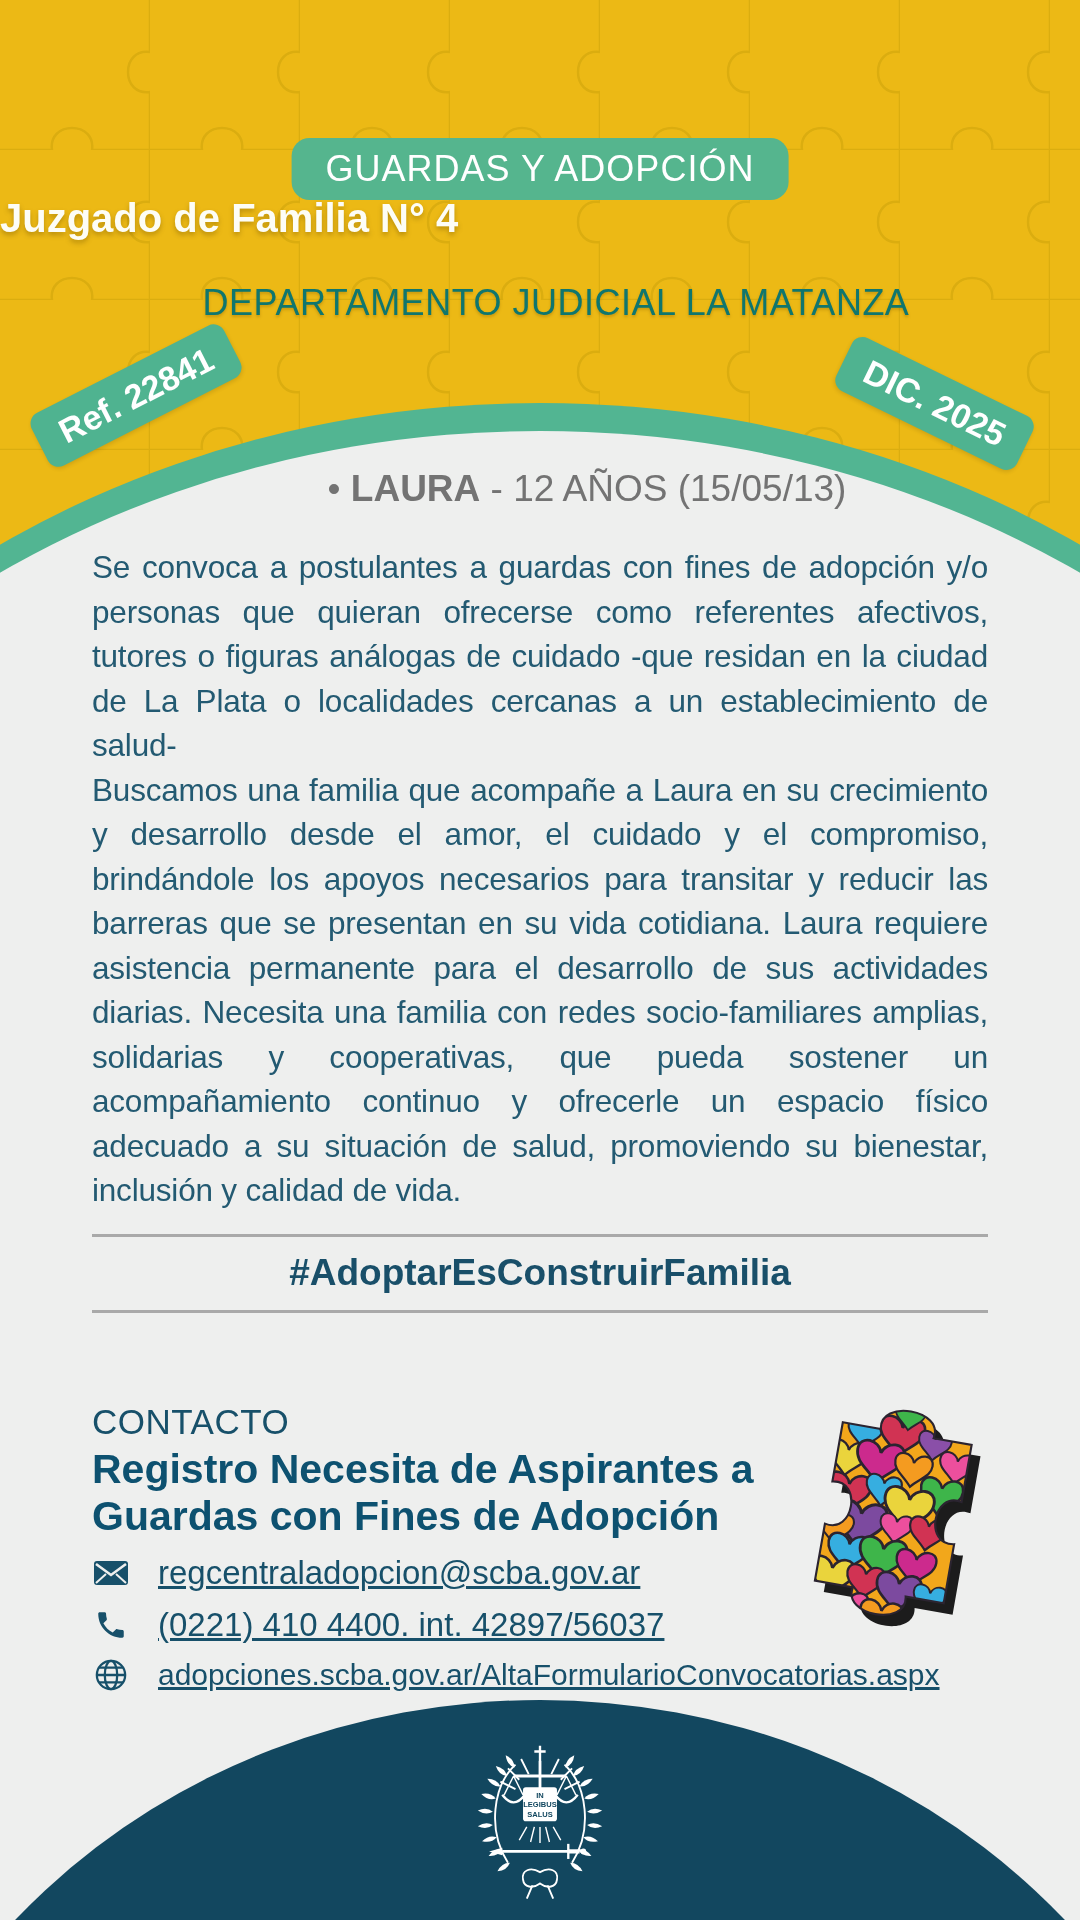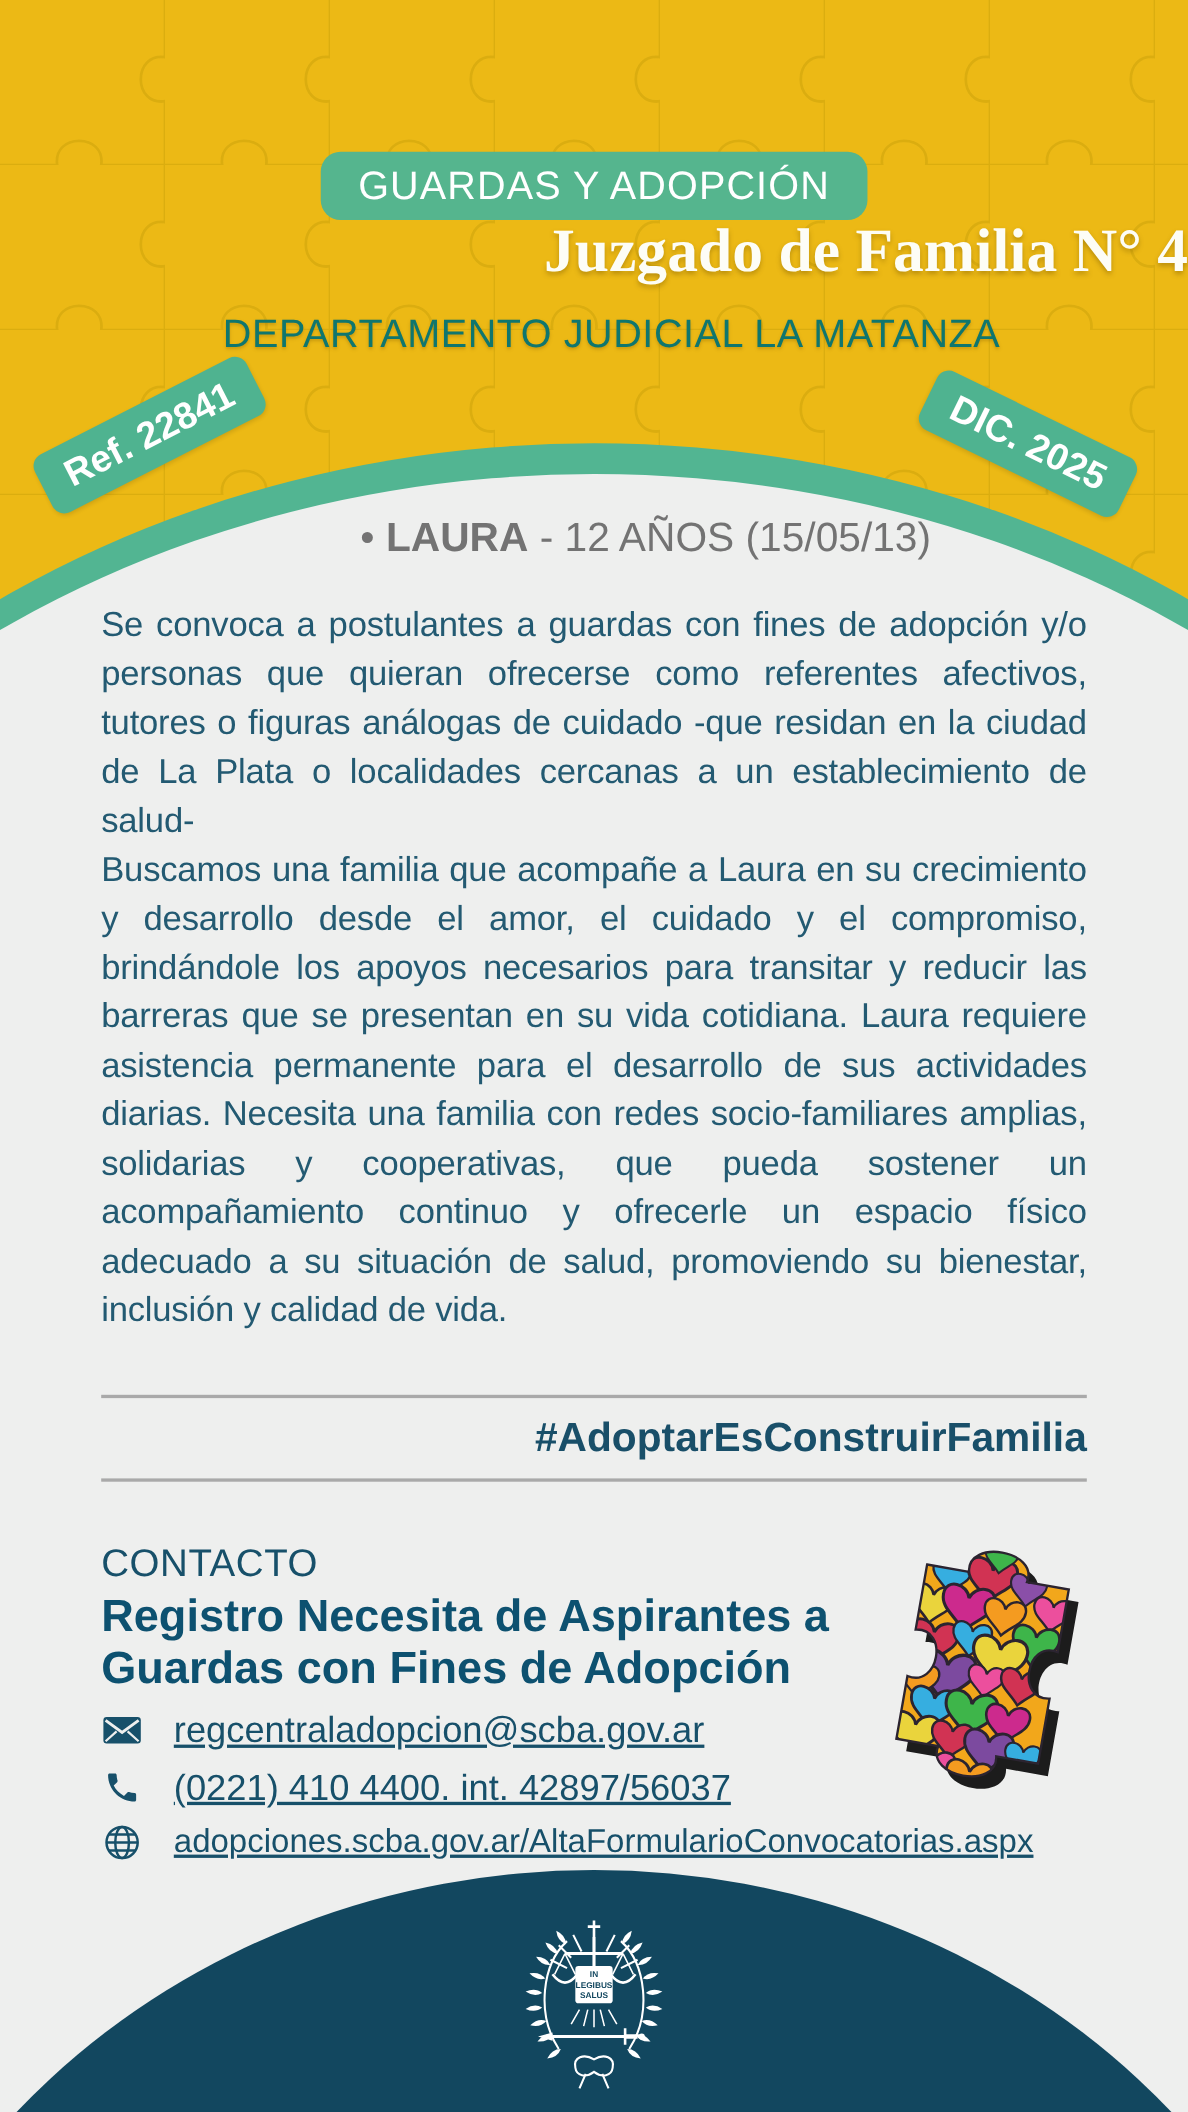--- a/index.html
+++ b/index.html
@@ -8,54 +8,54 @@
   
   .hero{position:absolute;top:0;left:0;width:1080px;height:640px;background:#ecb915;z-index:1;}
   .hero svg{display:block;}
   .dome-teal{position:absolute;top:403px;left:-410px;width:1900px;height:1600px;
              border-radius:50%;background:#52b592;z-index:2;}
   .dome-white{position:absolute;top:431px;left:-410px;width:1900px;height:1600px;
               border-radius:50%;background:#eeefee;z-index:3;}
   .badge{position:absolute;top:138px;left:50%;transform:translateX(-50%);z-index:4;
          background:#55b58e;color:#fff;font-size:36px;letter-spacing:1px;
          padding:10px 34px;border-radius:18px;white-space:nowrap;}
-  .title{position:absolute;top:196px;left:0;width:100%;text-align:right;z-index:4;
-         color:#fdfdf6;font-size:56px;font-weight:bold;
-         text-shadow:0 3px 5px rgba(125,90,0,.45);font-family:Liberation Serif, serif;}
+  .title{position:absolute;top:196px;left:0;width:100%;text-align:left;z-index:4;
+         color:#fdfdf6;font-size:40px;font-weight:bold;
+         text-shadow:0 3px 5px rgba(125,90,0,.45);}
   .subtitle{position:absolute;top:282px;left:16px;width:100%;text-align:center;z-index:4;
             color:#0f766e;font-size:36px;letter-spacing:.5px;
             text-shadow:0 2px 3px rgba(125,90,0,.35);}
   .ribbon{position:absolute;z-index:6;background:#4fb390;color:#fff;font-size:34px;
           font-weight:bold;padding:10px 24px;border-radius:12px;white-space:nowrap;
           box-shadow:0 2px 4px rgba(0,0,0,.12);}
   .ribbon-left{top:366px;left:28px;transform:rotate(-27deg);}
   .ribbon-right{top:374px;left:834px;transform:rotate(26deg);}
   
   .kid-line{position:absolute;top:468px;left:0;width:100%;text-align:center;z-index:5;
             color:#737373;font-size:37px;padding-left:47px;}
   .kid-line b{font-weight:bold;}
   .bodytext{position:absolute;top:545px;left:92px;width:896px;z-index:5;
             color:#235a72;font-size:31.5px;line-height:44.5px;text-align:justify;
             letter-spacing:-.2px;}
   .bodytext p{margin:0;}
-  .hash-block{position:absolute;top:1268px;left:92px;width:896px;z-index:5;text-align:right;}
+  .hash-block{position:absolute;top:1234px;left:92px;width:896px;z-index:5;text-align:center;}
   .rule{height:3px;background:#a9a9a9;}
   .hashtag{color:#194f69;font-size:37px;font-weight:bold;padding:15px 0 16px 0;}
   .contact{position:absolute;top:1402px;left:92px;width:720px;z-index:5;color:#17506a;}
   .contact-label{font-size:35px;letter-spacing:.5px;}
   .contact-org{font-size:41px;font-weight:bold;color:#0d5170;line-height:47px;margin-top:4px;}
   .crow{display:flex;align-items:center;gap:28px;margin-top:14px;font-size:33px;text-decoration:underline;}
   .crow.web{font-size:30px;width:900px;}
   .cicon{flex:0 0 38px;display:flex;align-items:center;justify-content:center;}
   .hearts{position:absolute;top:1388px;left:792px;z-index:5;}
   
   .dome-navy{position:absolute;top:1700px;left:-160px;width:1400px;height:1300px;
              border-radius:50%;background:#12475f;z-index:4;}
   .footer-logo{position:absolute;top:1740px;left:0;width:100%;z-index:5;
-               display:flex;justify-content:center;align-items:flex-end;gap:26px;color:#a16207;}
+               display:flex;justify-content:center;align-items:center;gap:26px;color:#a16207;flex-direction:column;}
   .footer-serif{font-family:"Liberation Serif",serif;font-size:37px;font-weight:bold;
                 letter-spacing:1.5px;line-height:43px;margin-top:14px;}
   .footer-sans{font-size:27px;letter-spacing:2.5px;line-height:32px;margin-top:9px;}
 </style>
 </head>
 <body>
 
 <div class="page">
 
   <div class="hero">

